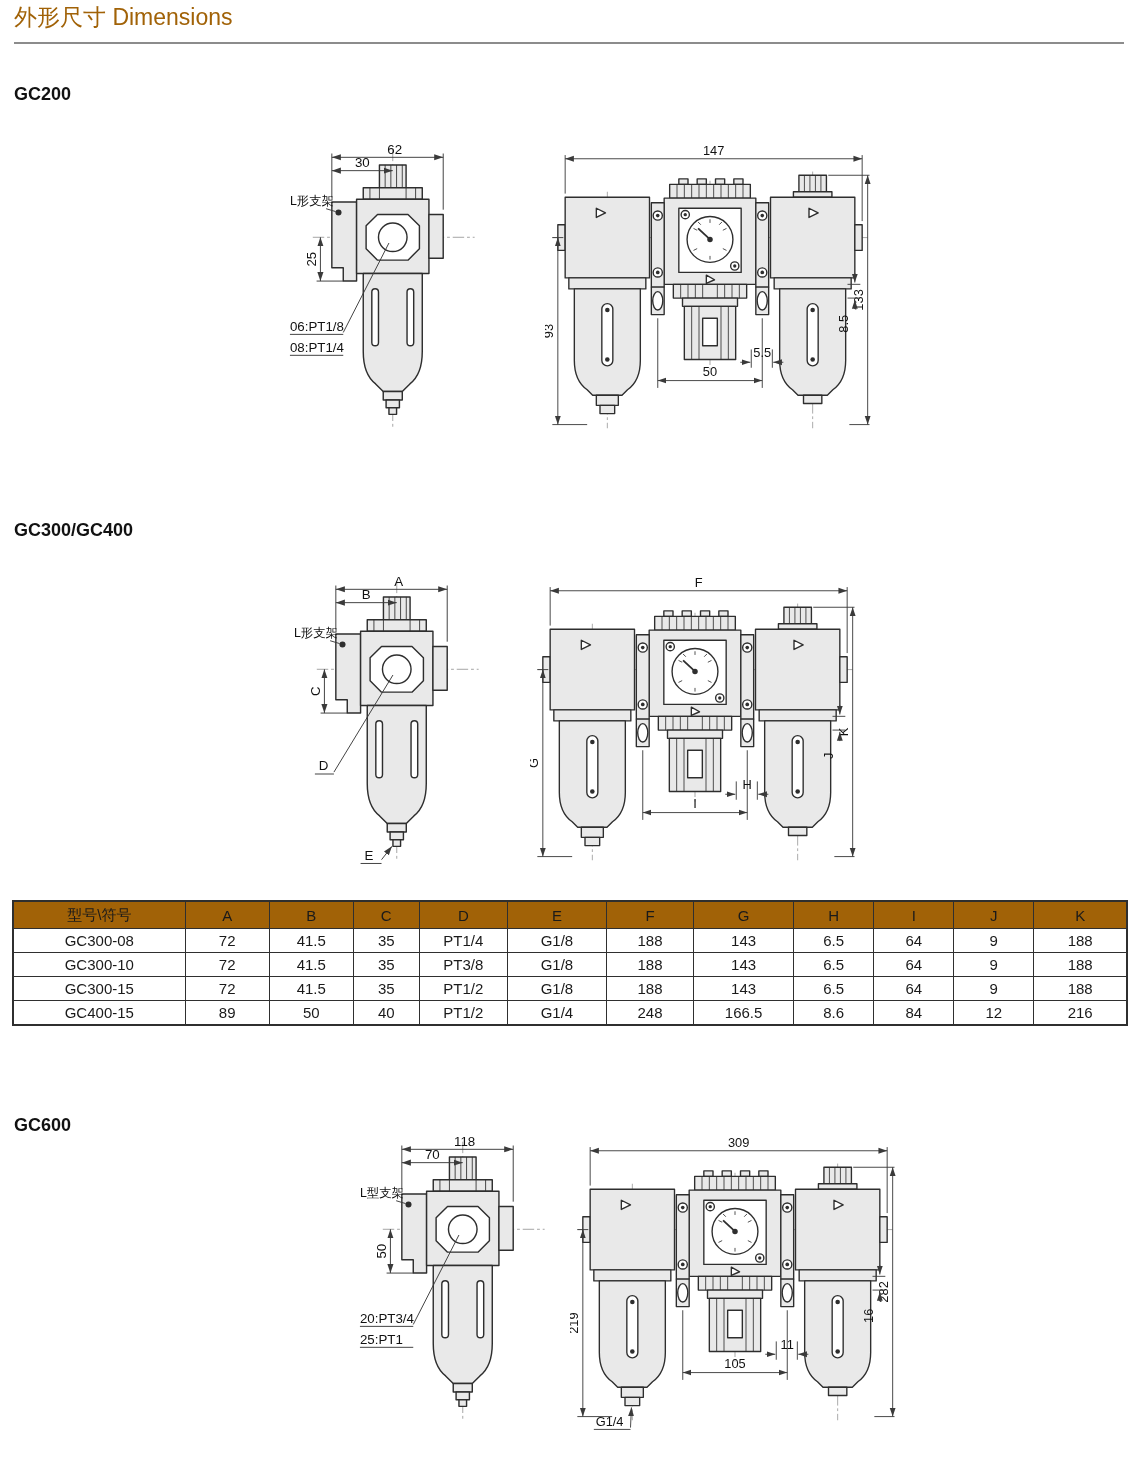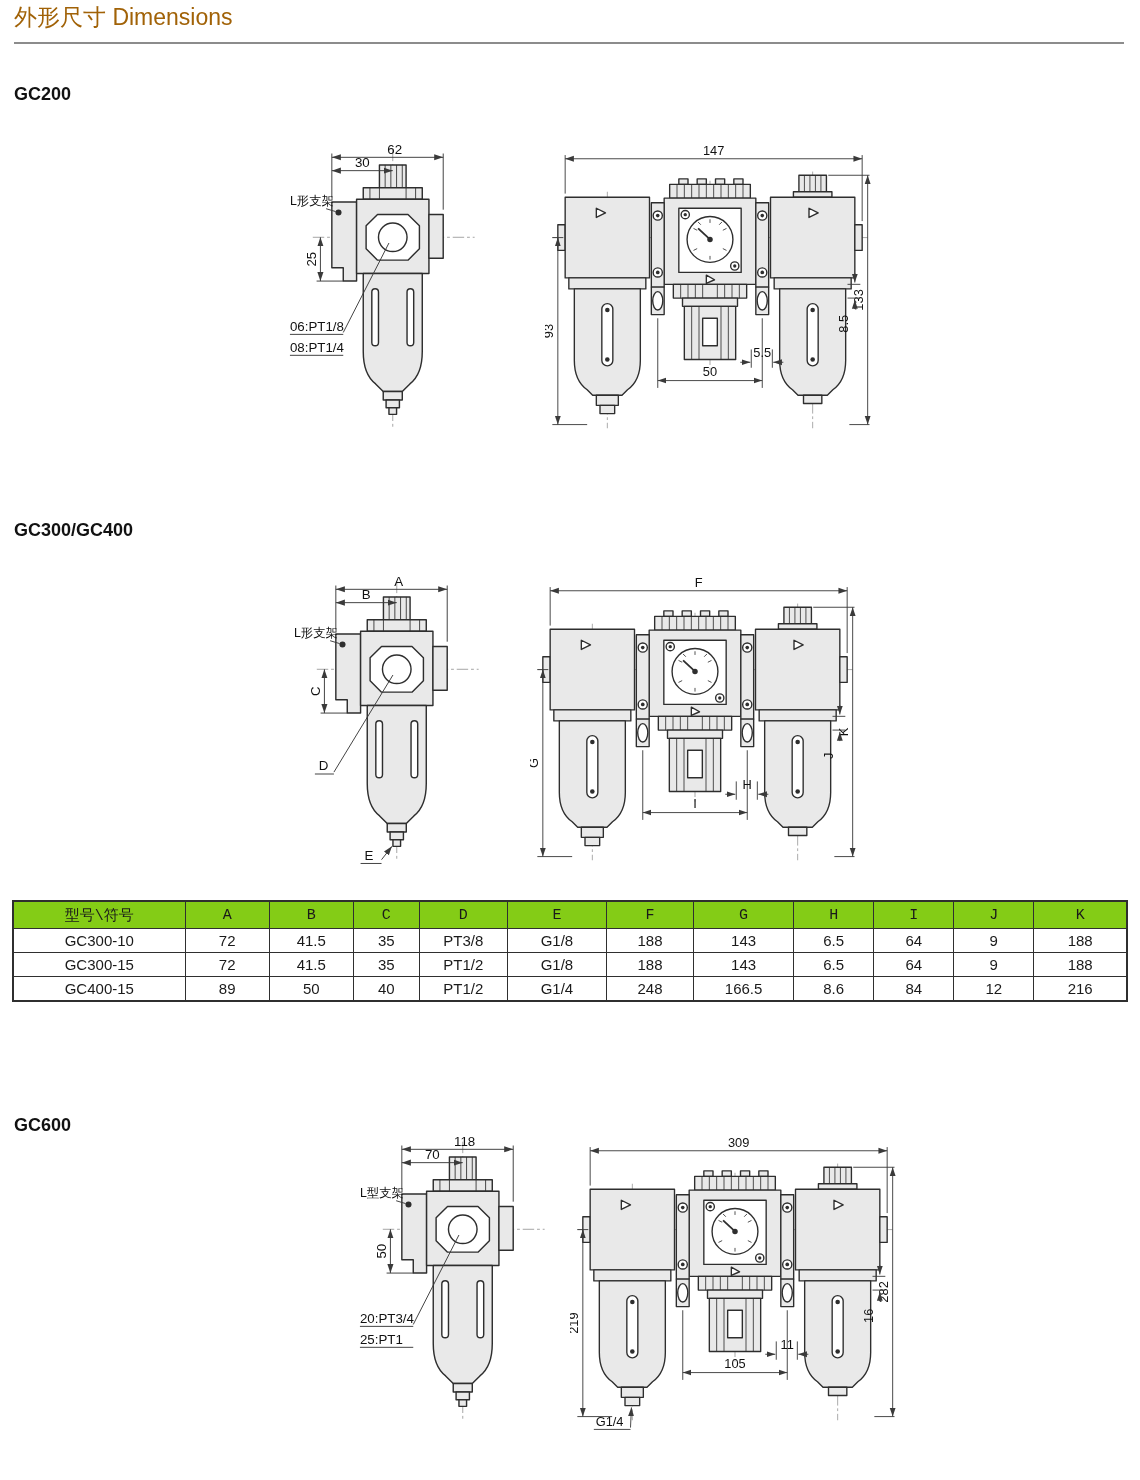--- a/index.html
+++ b/index.html
@@ -17,21 +17,21 @@
   .dim{fill:none;stroke:#3a3a3a;stroke-width:1;}
   .arrowboth{marker-start:url(#arr);marker-end:url(#arr);}
   .arrowend{marker-end:url(#arr);}
   .dimt{font-size:14px;fill:#111;}
   .cjk{font-size:13px;}
   .filldark{fill:#2e2e2e;}
   
   table.dims{border-collapse:collapse;border:2px solid #2f2f2f;width:1116px;table-layout:fixed;}
   table.dims th,table.dims td{border:1px solid #2f2f2f;text-align:center;font-size:15px;
       font-weight:400;padding:1px 2px;height:21px;white-space:nowrap;overflow:hidden;}
-  table.dims thead th{background:#84cc16;height:24px;font-family:Liberation Mono, monospace;}
+  table.dims thead th{background:#a16207;height:24px;}
 </style>
 </head>
 <body>
 
 <div class="abs page-title">外形尺寸 Dimensions</div>
 
 <div class="abs sec-heading" style="top:84px;">GC200</div>
 
 <div class="abs row" style="left:288px;top:144px;gap:57px;">
 
@@ -343,20 +343,34 @@
           <th>E</th>
           <th>F</th>
           <th>G</th>
           <th>H</th>
           <th>I</th>
           <th>J</th>
           <th>K</th>
         </tr>
     </thead>
     <tbody>
+        <tr>
+          <td>GC300-08</td>
+          <td>72</td>
+          <td>41.5</td>
+          <td>35</td>
+          <td>PT1/4</td>
+          <td>G1/8</td>
+          <td>188</td>
+          <td>143</td>
+          <td>6.5</td>
+          <td>64</td>
+          <td>9</td>
+          <td>188</td>
+        </tr>
         <tr>
           <td>GC300-10</td>
           <td>72</td>
           <td>41.5</td>
           <td>35</td>
           <td>PT3/8</td>
           <td>G1/8</td>
           <td>188</td>
           <td>143</td>
           <td>6.5</td>

